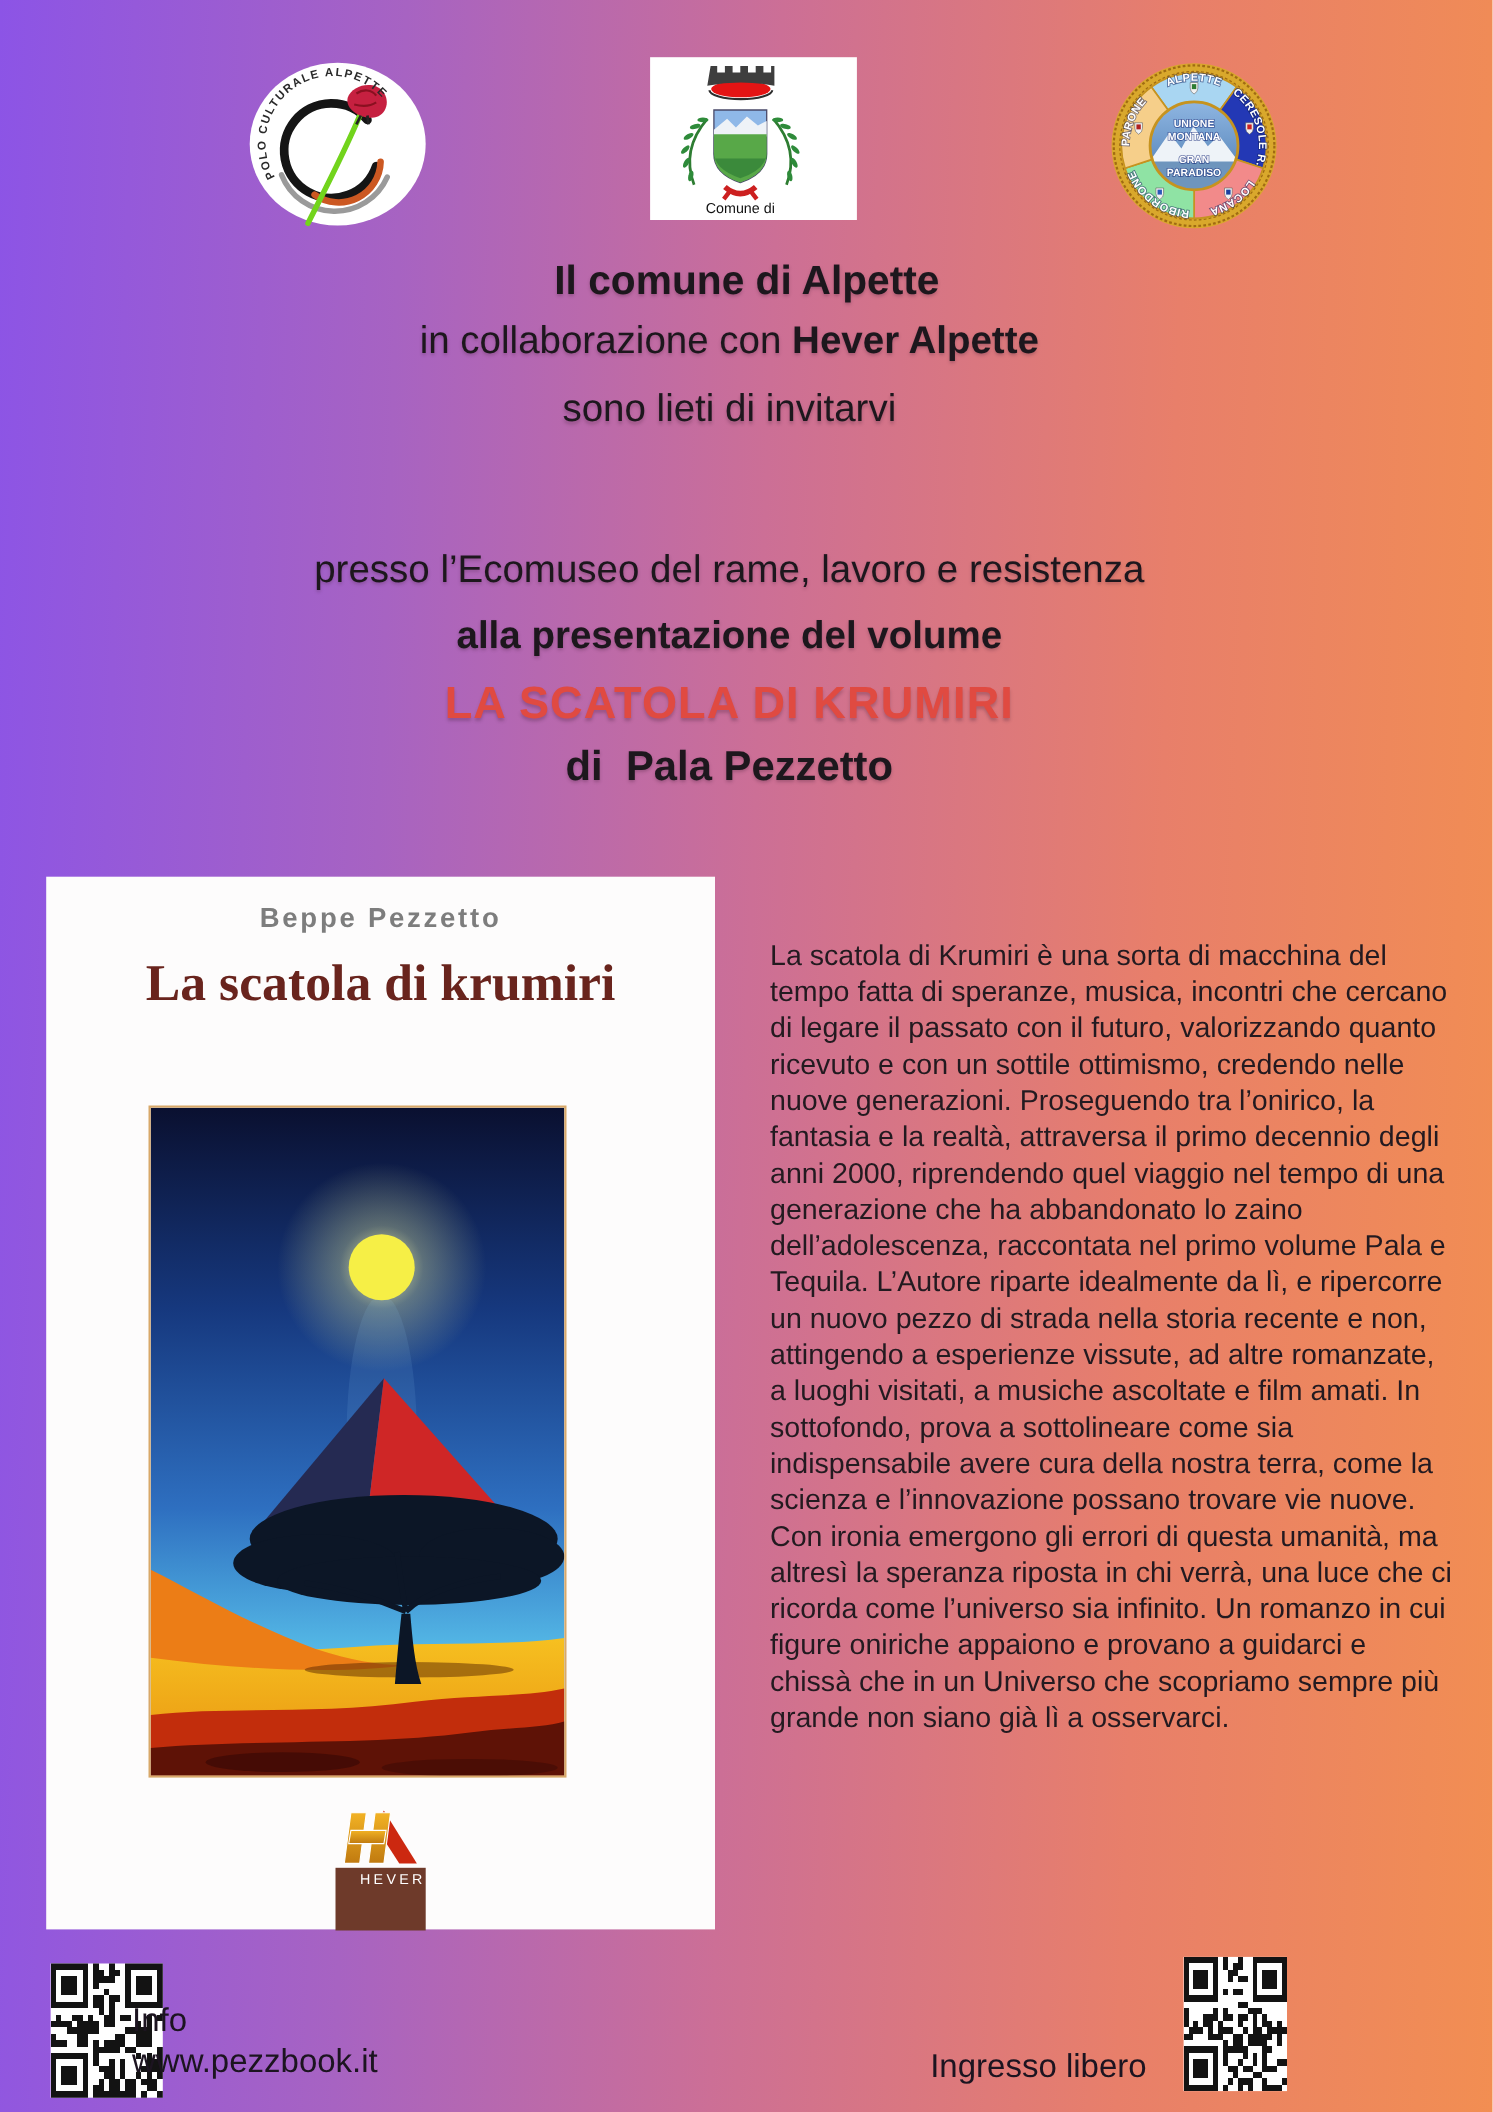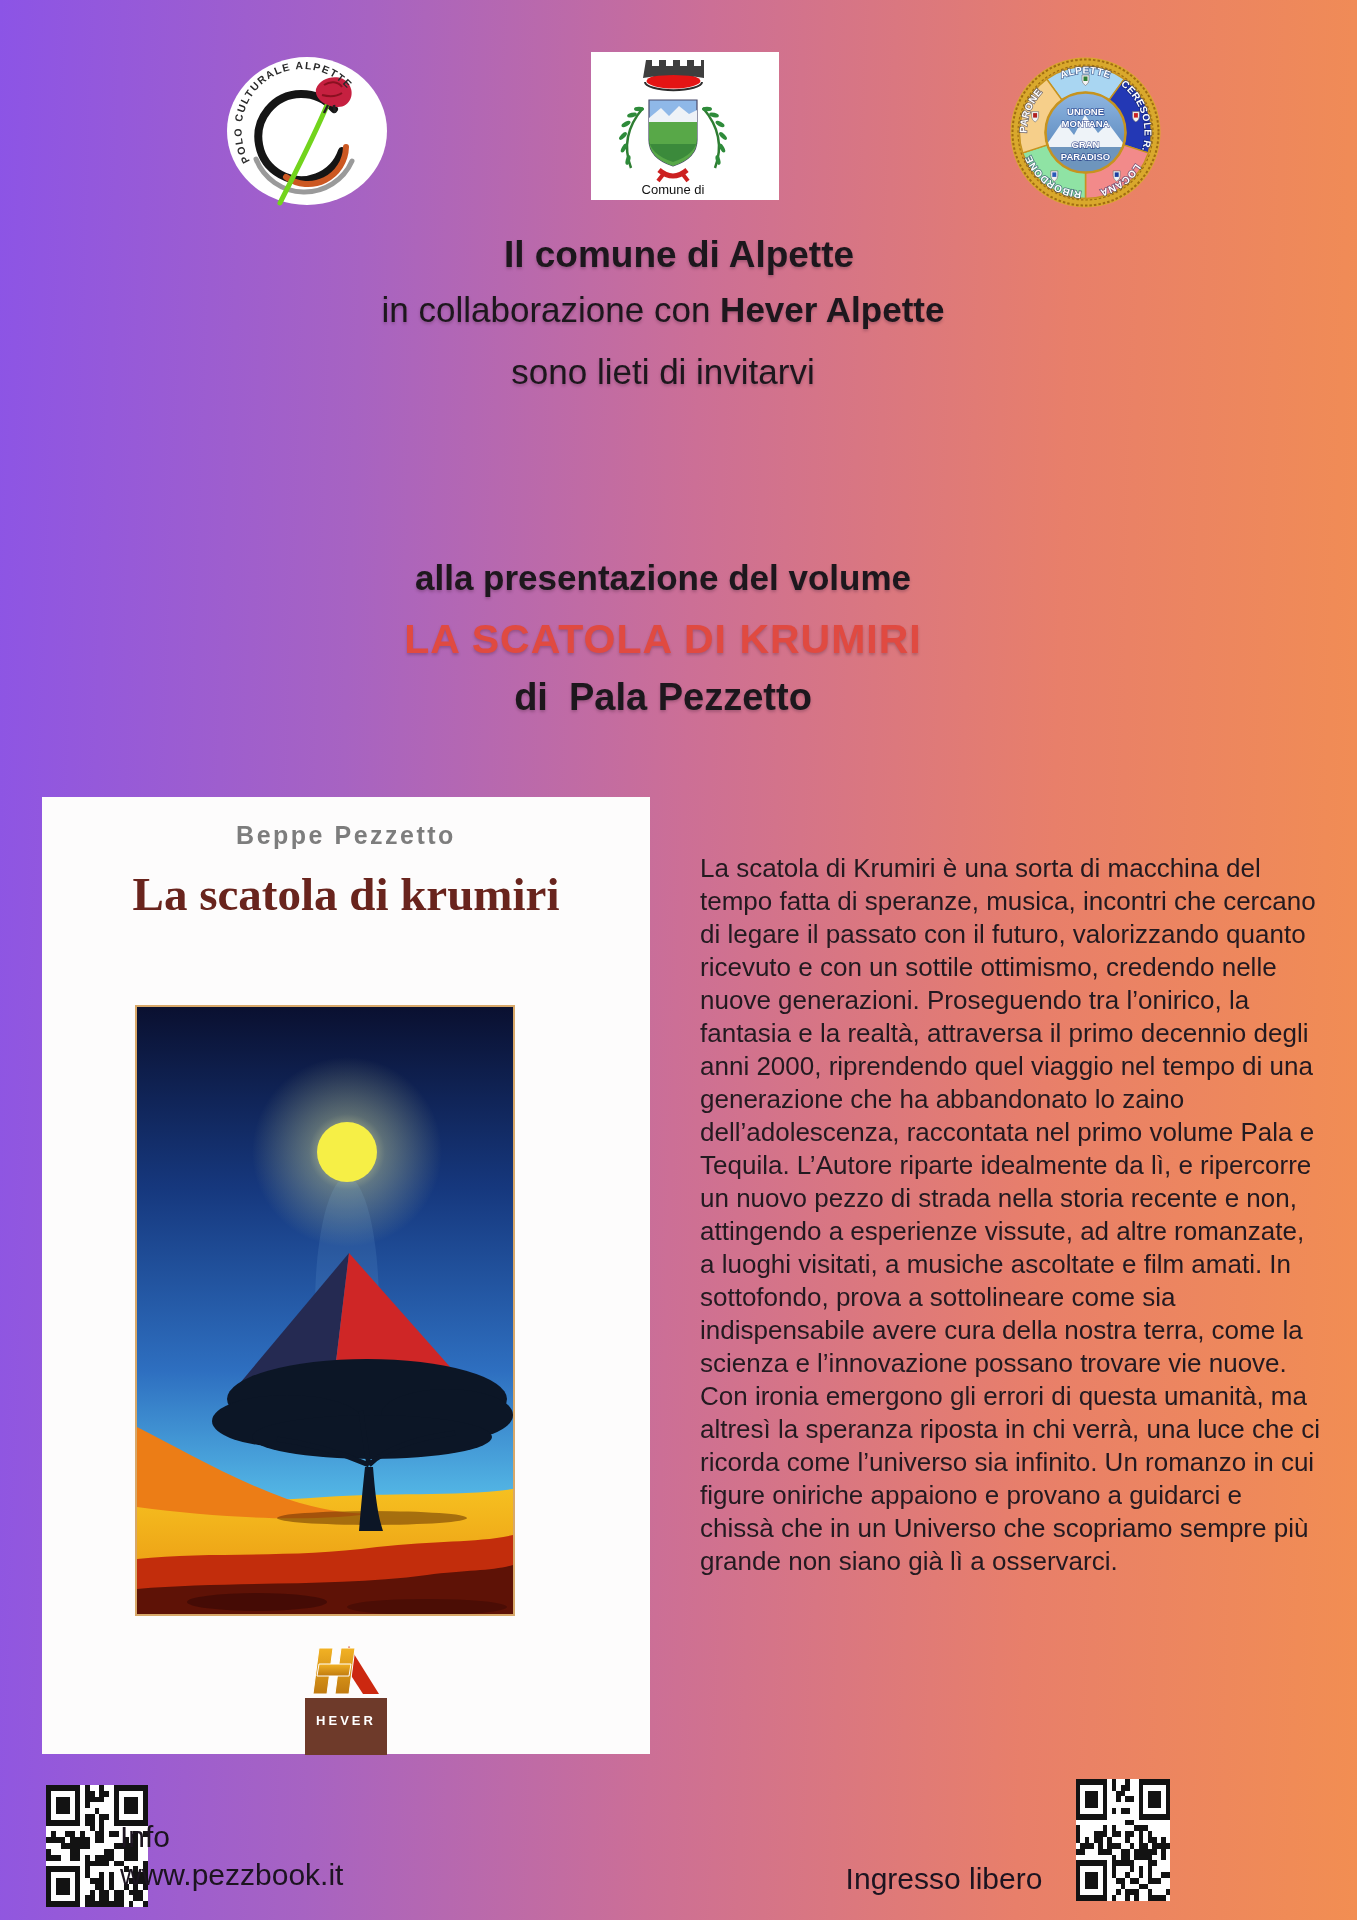--- a/index.html
+++ b/index.html
@@ -22,21 +22,21 @@
   .l-booktitle{top:616px;font-size:41px;font-weight:bold;color:#e04a41;letter-spacing:1px;}
   .l-byline{top:676px;font-size:38px;font-weight:bold;white-space:pre-wrap;}
   .book-card{position:absolute;left:42px;top:797px;width:608px;height:957px;background:#fdfcfc;}
   .cover-author{position:absolute;top:24px;left:0;width:100%;text-align:center;
     font-size:25px;font-weight:bold;letter-spacing:2.5px;color:#7d7d7d;}
   .cover-title{position:absolute;top:70px;left:0;width:100%;text-align:center;
     font-family:"Liberation Serif",serif;font-size:47px;font-weight:bold;color:#69241d;}
   .cover-art{position:absolute;left:93px;top:208px;width:376px;height:607px;border:2px solid #d8a869;}
   .hever{position:absolute;left:50%;transform:translateX(-50%);top:843px;width:86px;text-align:center;}
   .hever-box{margin:0 auto;width:82px;height:57px;background:#6e3a2a;}
-  .hever-word{padding-top:15px;font-size:13px;font-weight:bold;letter-spacing:3px;color:#ffffff;}
+  .hever-word{padding-top:3px;font-size:13px;font-weight:normal;letter-spacing:3px;color:#ffffff;text-align:right;}
   .description{position:absolute;left:700px;top:852px;width:620px;
     font-size:26px;line-height:33px;color:#231a20;}
   .qr-wrap{position:absolute;background:#ffffff;}
   .qr-left{left:46px;top:1785px;width:102px;height:122px;padding:0;}
   .qr-right{left:1076px;top:1779px;width:94px;height:122px;}
   .qr-wrap svg{width:100%;height:100%;}
   .info-block{position:absolute;left:120px;top:1818px;width:300px;
     font-size:30px;color:#1c1420;line-height:38px;}
   .free-entry{position:absolute;left:794px;top:1862px;width:300px;text-align:center;
     font-size:30px;color:#1c1420;}
@@ -147,20 +147,21 @@
   <circle cx="77.5" cy="77.5" r="40" fill="none" stroke="#c6931f" stroke-width="2.5"></circle>
       <text x="77.5" y="60" text-anchor="middle" font-size="9.5" font-weight="bold" fill="#ffffff" stroke="rgba(20,40,120,0.6)" stroke-width="1.4" paint-order="stroke">UNIONE</text>
       <text x="77.5" y="72" text-anchor="middle" font-size="9.5" font-weight="bold" fill="#ffffff" stroke="rgba(20,40,120,0.6)" stroke-width="1.4" paint-order="stroke">MONTANA</text>
       <text x="77.5" y="93" text-anchor="middle" font-size="9.5" font-weight="bold" fill="#ffffff" stroke="rgba(20,40,120,0.6)" stroke-width="1.4" paint-order="stroke">GRAN</text>
       <text x="77.5" y="105" text-anchor="middle" font-size="9.5" font-weight="bold" fill="#ffffff" stroke="rgba(20,40,120,0.6)" stroke-width="1.4" paint-order="stroke">PARADISO</text>
     </svg>
 
   <div class="h-line l-organizer">Il comune di Alpette</div>
   <div class="h-line l-collab"><span>in collaborazione con </span><b>Hever Alpette</b></div>
   <div class="h-line l-invite">sono lieti di invitarvi</div>
+  <div class="h-line l-venue">presso l’Ecomuseo del rame, lavoro e resistenza</div>
   <div class="h-line l-occasion">alla presentazione del volume</div>
   <div class="h-line l-booktitle">LA SCATOLA DI KRUMIRI</div>
   <div class="h-line l-byline">di  Pala Pezzetto</div>
 
   <div class="book-card">
     <div class="cover-author">Beppe Pezzetto</div>
     <div class="cover-title">La scatola di krumiri</div>
 
     <svg class="cover-art" viewBox="0 0 376 607" preserveAspectRatio="none">
       <defs>

